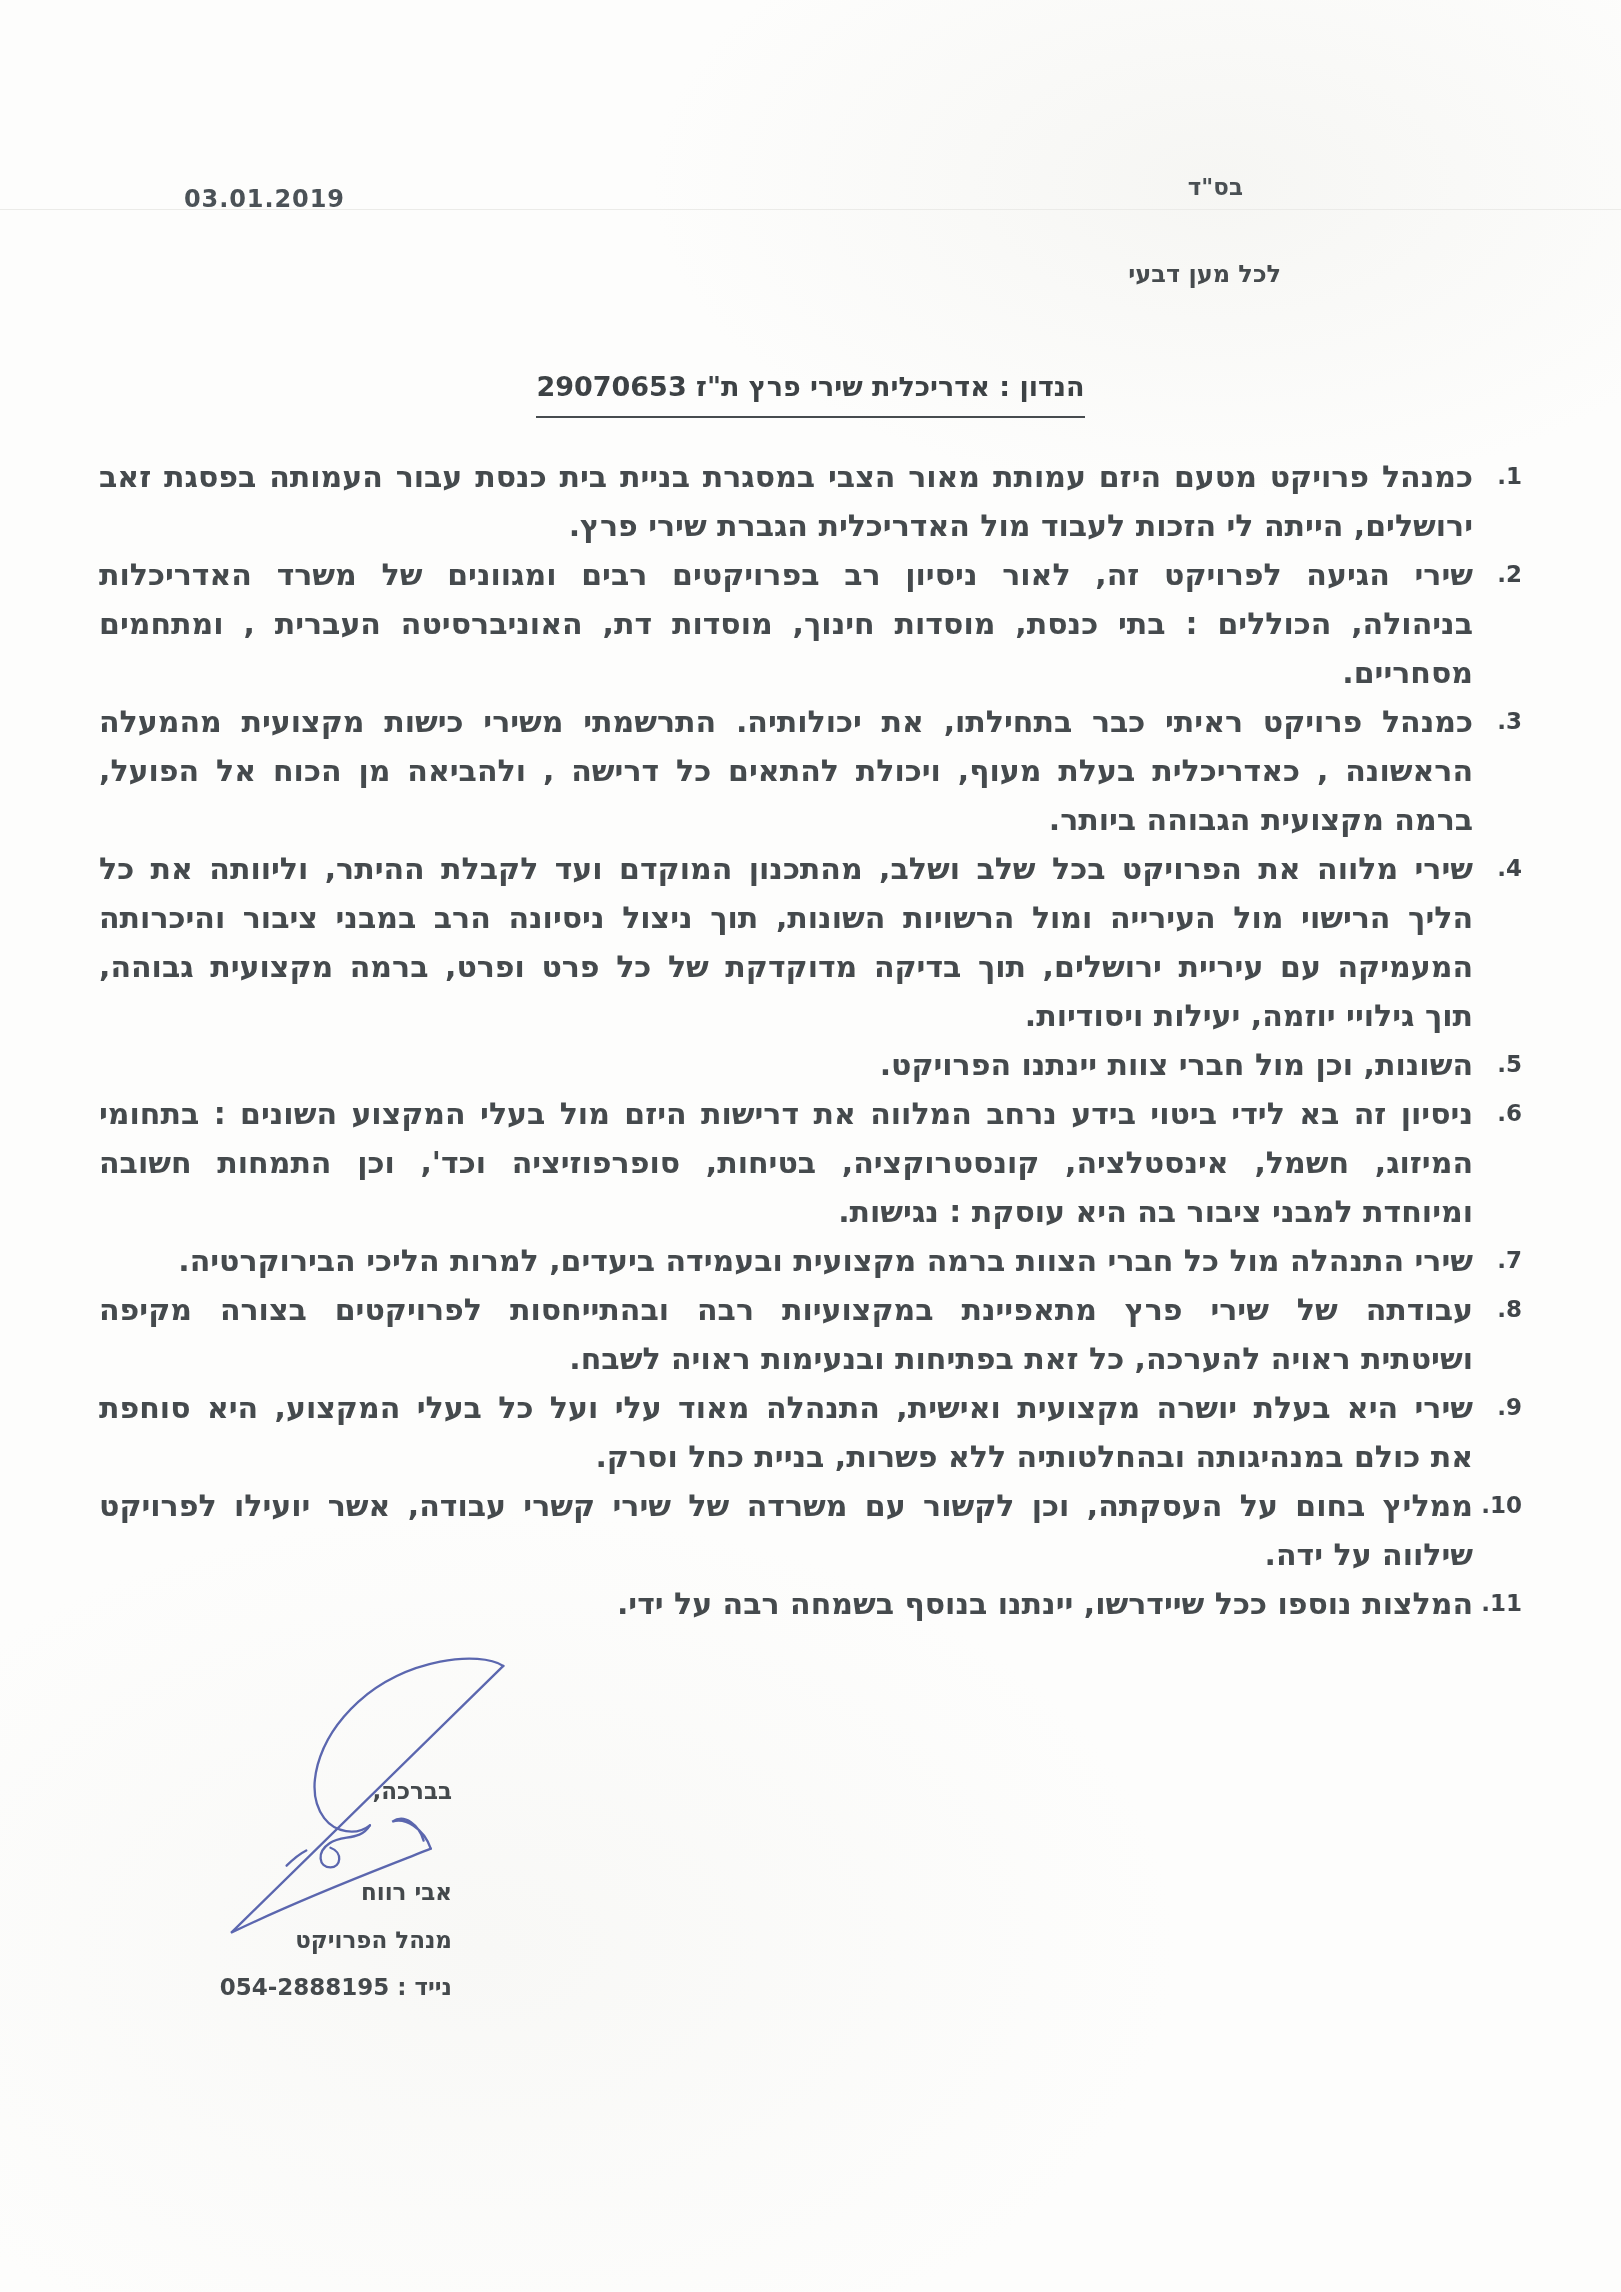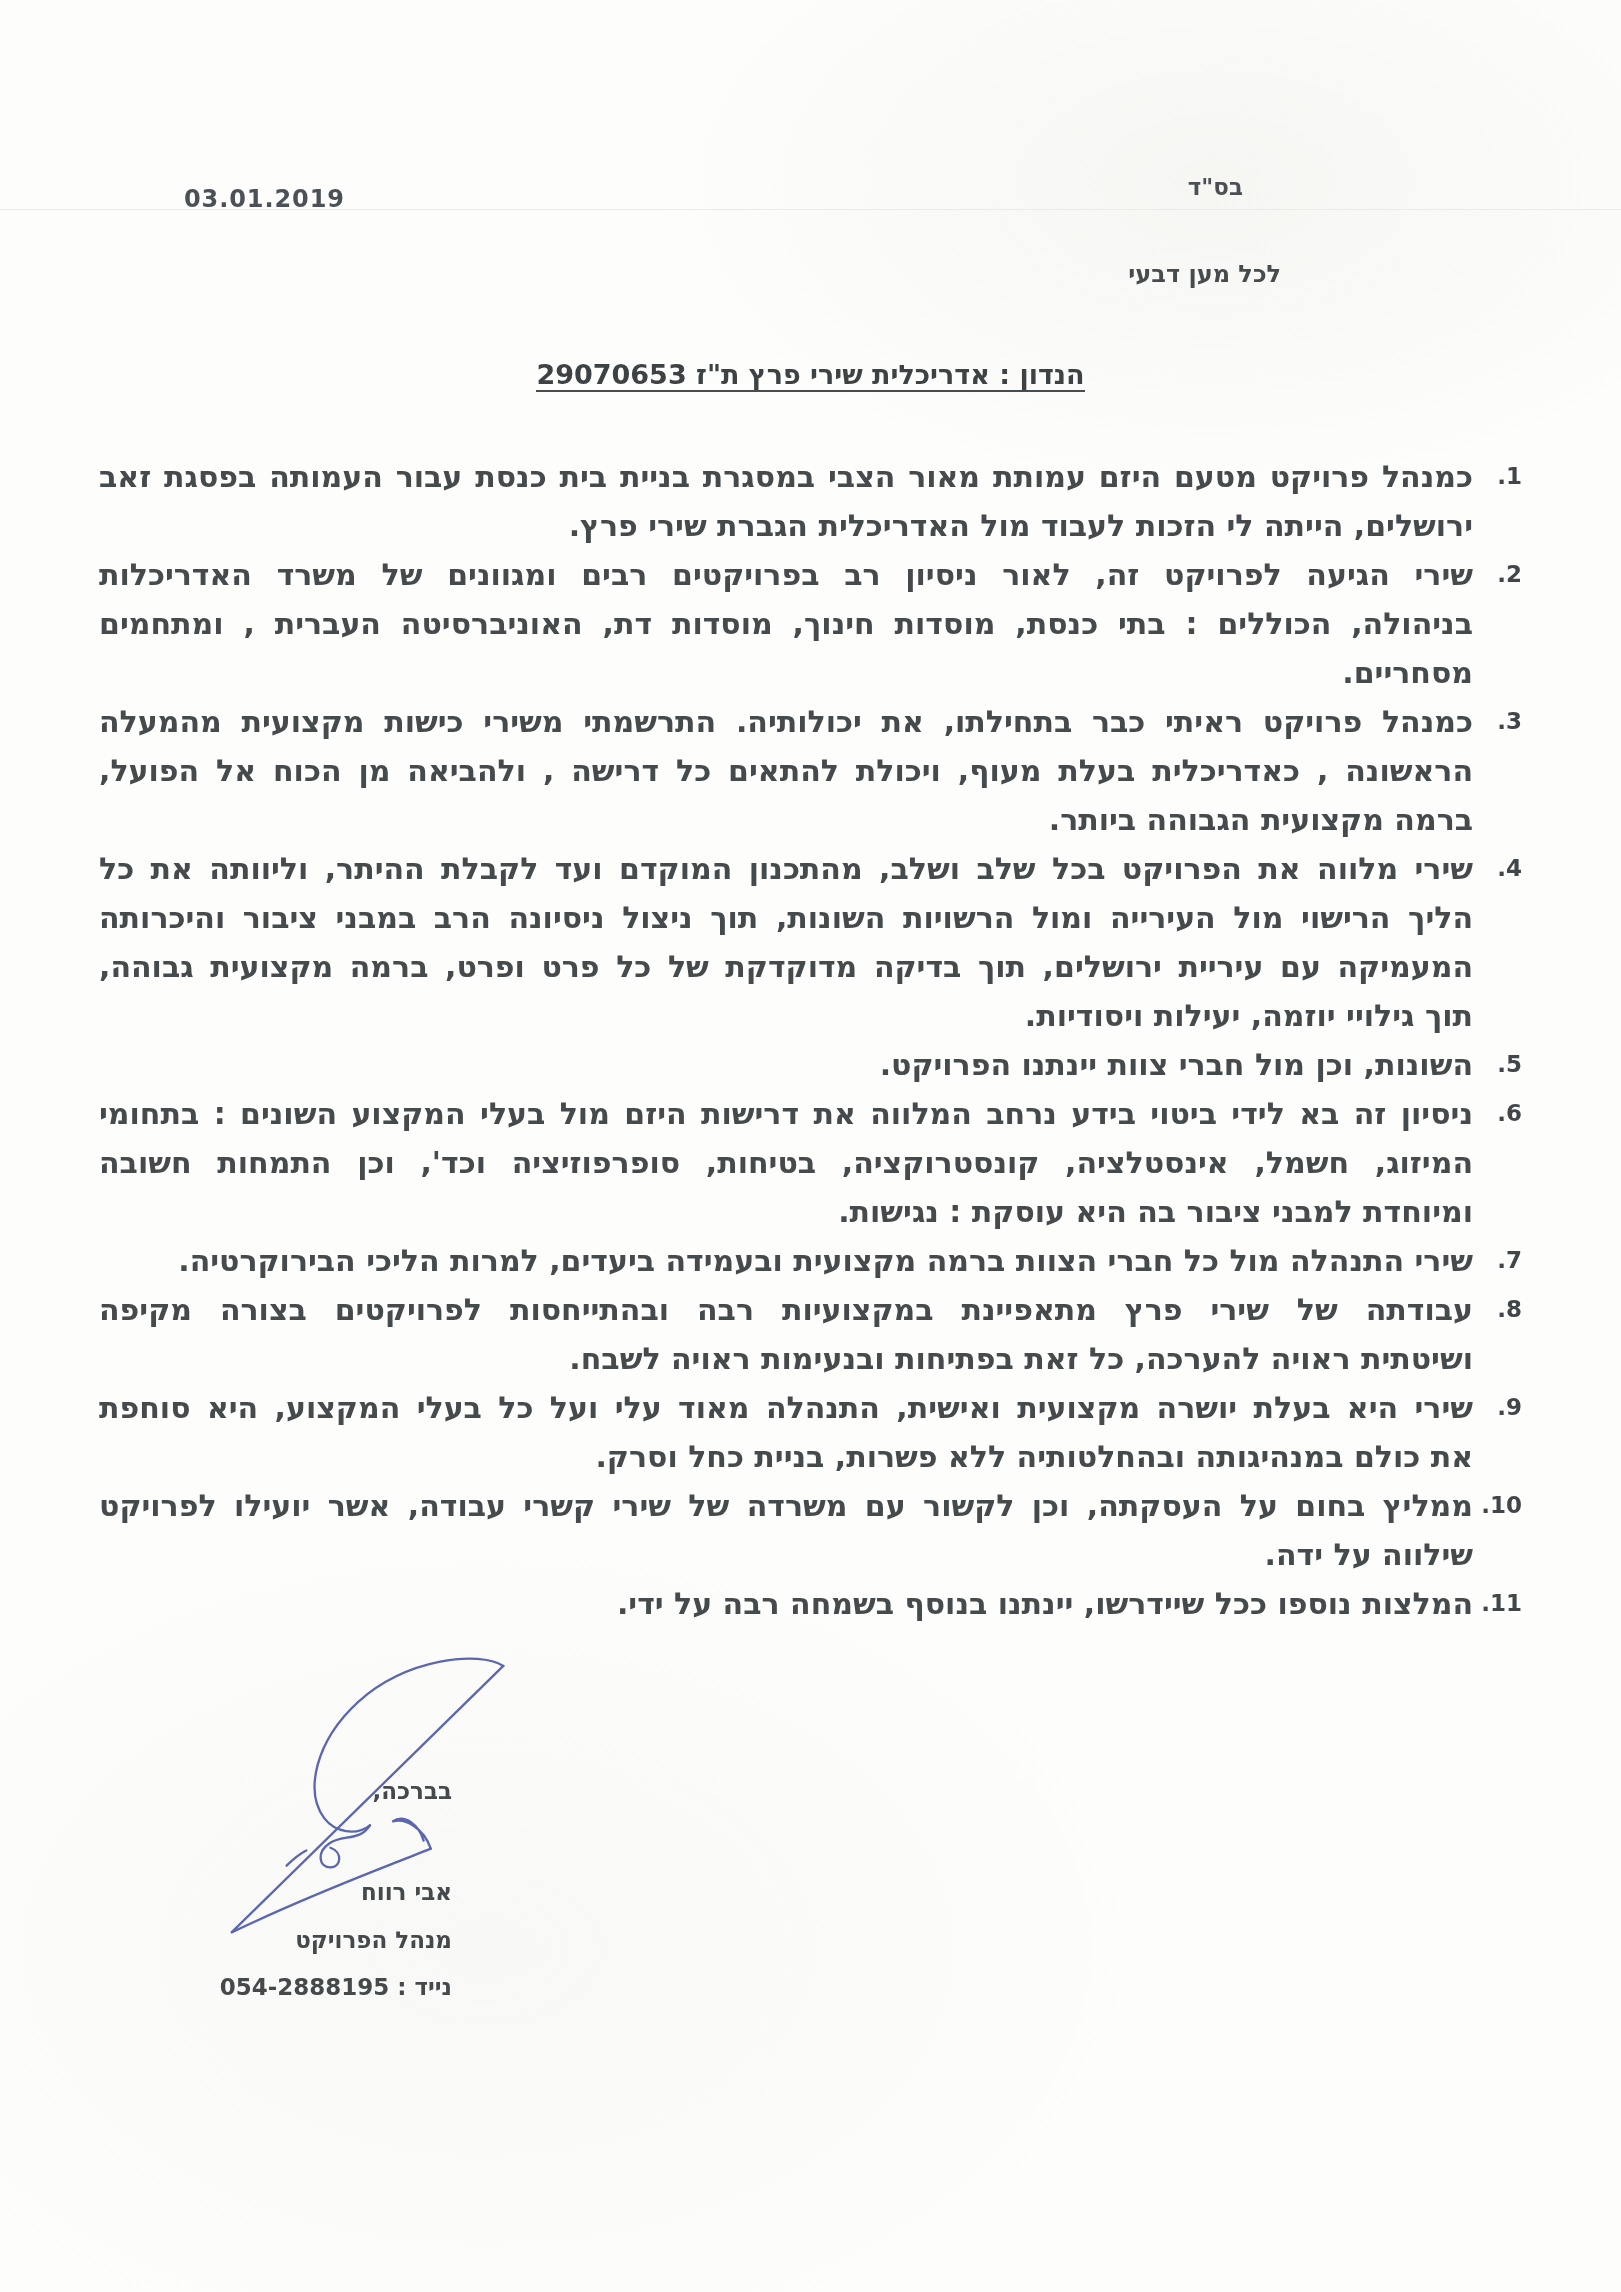--- a/index.html
+++ b/index.html
@@ -28,24 +28,24 @@
     position:absolute;left:184px;top:177px;
     font-size:24px;font-weight:bold;color:#4b5257;
     direction:ltr;letter-spacing:0.9px;margin-top:8px;
   }
   .salutation{
     position:absolute;right:340px;top:260px;
     font-size:24px;font-weight:bold;color:#464b4e;
   }
   .subject{
     position:absolute;top:355px;left:0;right:0;
-    width:fit-content;margin:4px auto;
+    width:fit-content;margin:16px auto;
     font-size:27px;font-weight:bold;color:#3d4245;
     border-bottom:2.7px solid #474c4f;
-    padding-bottom:0;
+    padding-bottom:14px;
   }
   .items{
     position:absolute;top:452px;right:99px;left:99px;
   }
   .item{display:flex;direction:rtl;}
   .item .num{
     flex:0 0 49px;
     font-size:23px;font-weight:bold;color:#41464a;
     text-align:right;
     line-height:49px;

